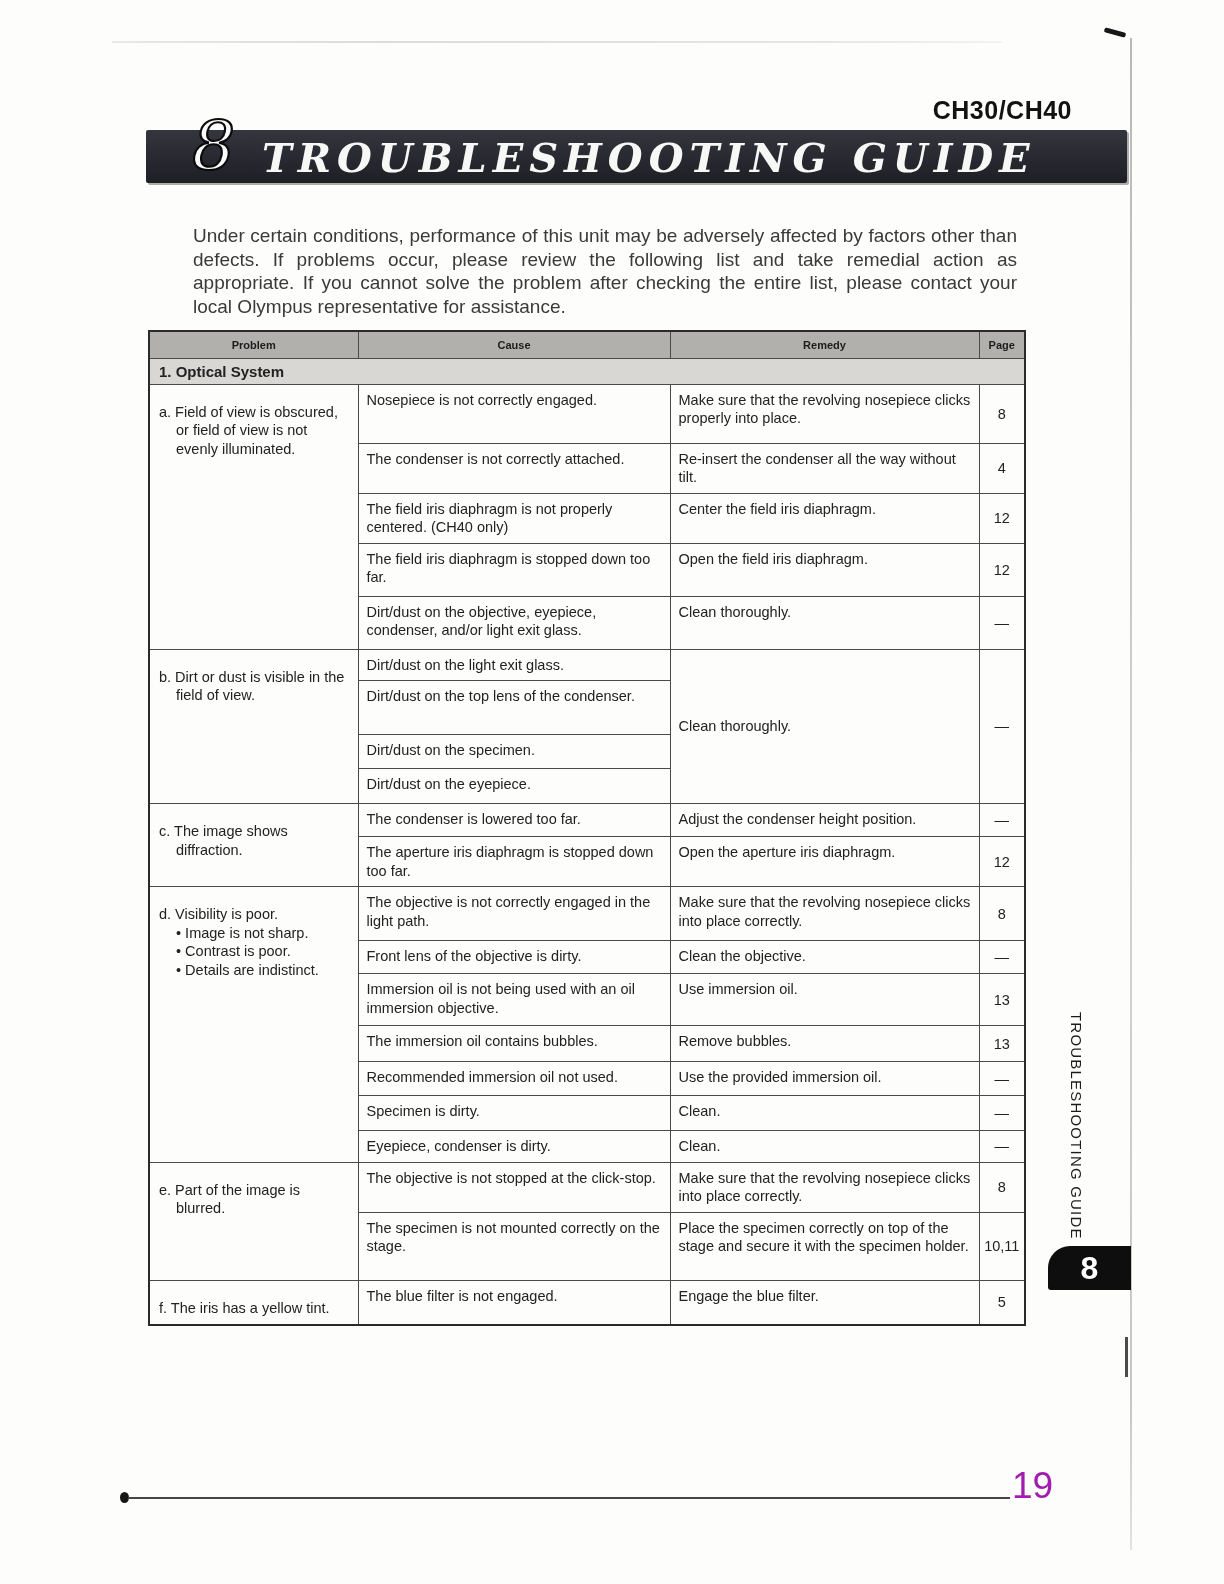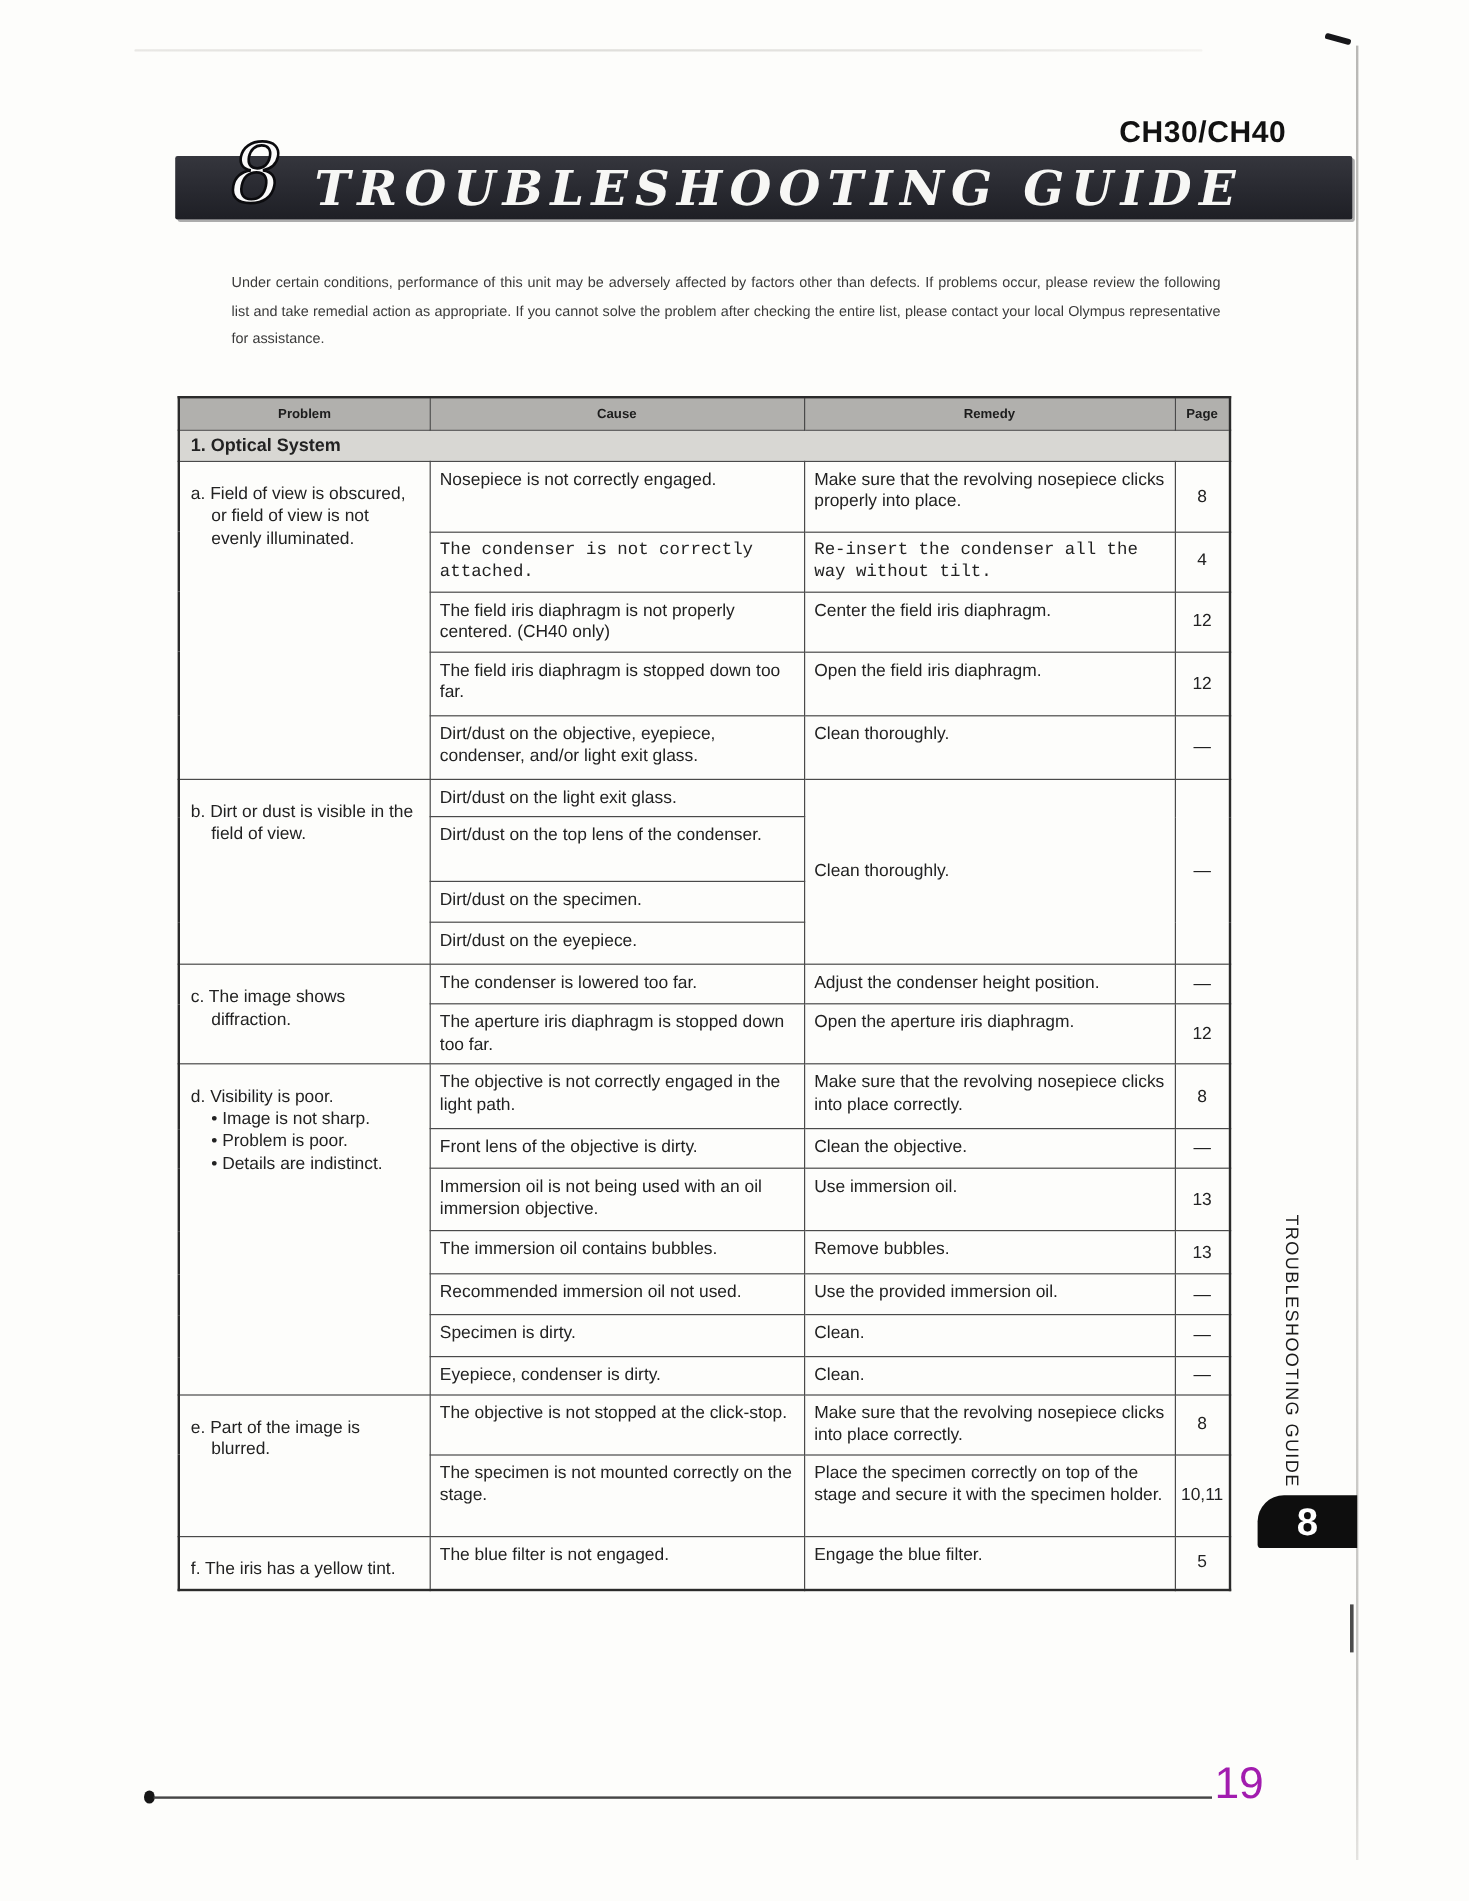--- a/index.html
+++ b/index.html
@@ -26,21 +26,21 @@
     box-shadow:2px 2px 0 rgba(20,20,25,.35);}
   .chapter-num{position:absolute;left:46px;top:-18px;font-family:"DejaVu Serif",serif;
     font-style:italic;font-size:68px;line-height:68px;color:#fafafa;
     -webkit-text-stroke:2.2px #0b0b0e;}
   .banner-title{position:absolute;left:116px;top:4px;font-family:"DejaVu Serif",serif;
     font-style:italic;font-weight:bold;font-size:40px;letter-spacing:6px;
     color:#f7f7f5;white-space:nowrap;}
 
   
   .intro{position:absolute;left:193px;top:224px;width:824px;margin:0;
-    font-size:12px;line-height:23.5px;color:#3a3a3a;text-align:justify;}
+    font-size:19px;line-height:23.5px;color:#3a3a3a;text-align:justify;}
 
   
   .ts-table{position:absolute;left:148px;top:330px;width:876px;border-collapse:collapse;
     table-layout:fixed;font-size:14.5px;color:#222;border:2px solid #2b2b2b;}
   .ts-table th,.ts-table td{border:1px solid #4a4a4a;}
   .ts-table th{background:#b1b0ad;font-size:11px;font-weight:bold;text-align:center;
     color:#1c1c1c;padding:2px 2px;}
   .section-row td{background:#d8d7d3;font-weight:bold;font-size:15px;padding:3px 9px;text-align:left;}
   td.problem{vertical-align:top;padding:6px 5px 6px 9px;background:#fdfdfb;}
   .problem-inner{padding-left:17px;text-indent:-17px;white-space:pre-line;line-height:18.5px;margin-top:12px;}
@@ -102,21 +102,21 @@
           <td colspan="4">1. Optical System</td>
         </tr>
         <tr style="height: 59px;">
           <td class="problem" rowspan="5">
             <div class="problem-inner">a. Field of view is obscured, or field of view is not evenly illuminated.</div>
           </td>
           <td class="cause">Nosepiece is not correctly engaged.</td>
           <td class="remedy" rowspan="1">Make sure that the revolving nosepiece clicks properly into place.</td>
           <td class="pg" rowspan="1">8</td>
         </tr>
-        <tr style="height: 50px; font-family: Liberation Mono, monospace;">
+        <tr style="height: 50px;">
           <td class="cause">The condenser is not correctly attached.</td>
           <td class="remedy" rowspan="1">Re-insert the condenser all the way without tilt.</td>
           <td class="pg" rowspan="1">4</td>
         </tr>
         <tr style="height: 50px;">
           <td class="cause">The field iris diaphragm is not properly centered. (CH40 only)</td>
           <td class="remedy" rowspan="1">Center the field iris diaphragm.</td>
           <td class="pg" rowspan="1">12</td>
         </tr>
         <tr style="height: 53px; padding-left: 30px;">
@@ -156,21 +156,21 @@
         </tr>
         <tr style="height: 48px; margin-left: 48px;">
           <td class="cause">The aperture iris diaphragm is stopped down too far.</td>
           <td class="remedy" rowspan="1">Open the aperture iris diaphragm.</td>
           <td class="pg" rowspan="1">12</td>
         </tr>
         <tr style="height: 54px;">
           <td class="problem" rowspan="7">
             <div class="problem-inner">d. Visibility is poor.
 • Image is not sharp.
-• Problem is poor.
+• Contrast is poor.
 • Details are indistinct.</div>
           </td>
           <td class="cause">The objective is not correctly engaged in the light path.</td>
           <td class="remedy" rowspan="1">Make sure that the revolving nosepiece clicks into place correctly.</td>
           <td class="pg" rowspan="1">8</td>
         </tr>
         <tr style="height: 33px;">
           <td class="cause">Front lens of the objective is dirty.</td>
           <td class="remedy" rowspan="1">Clean the objective.</td>
           <td class="pg" rowspan="1">—</td>

